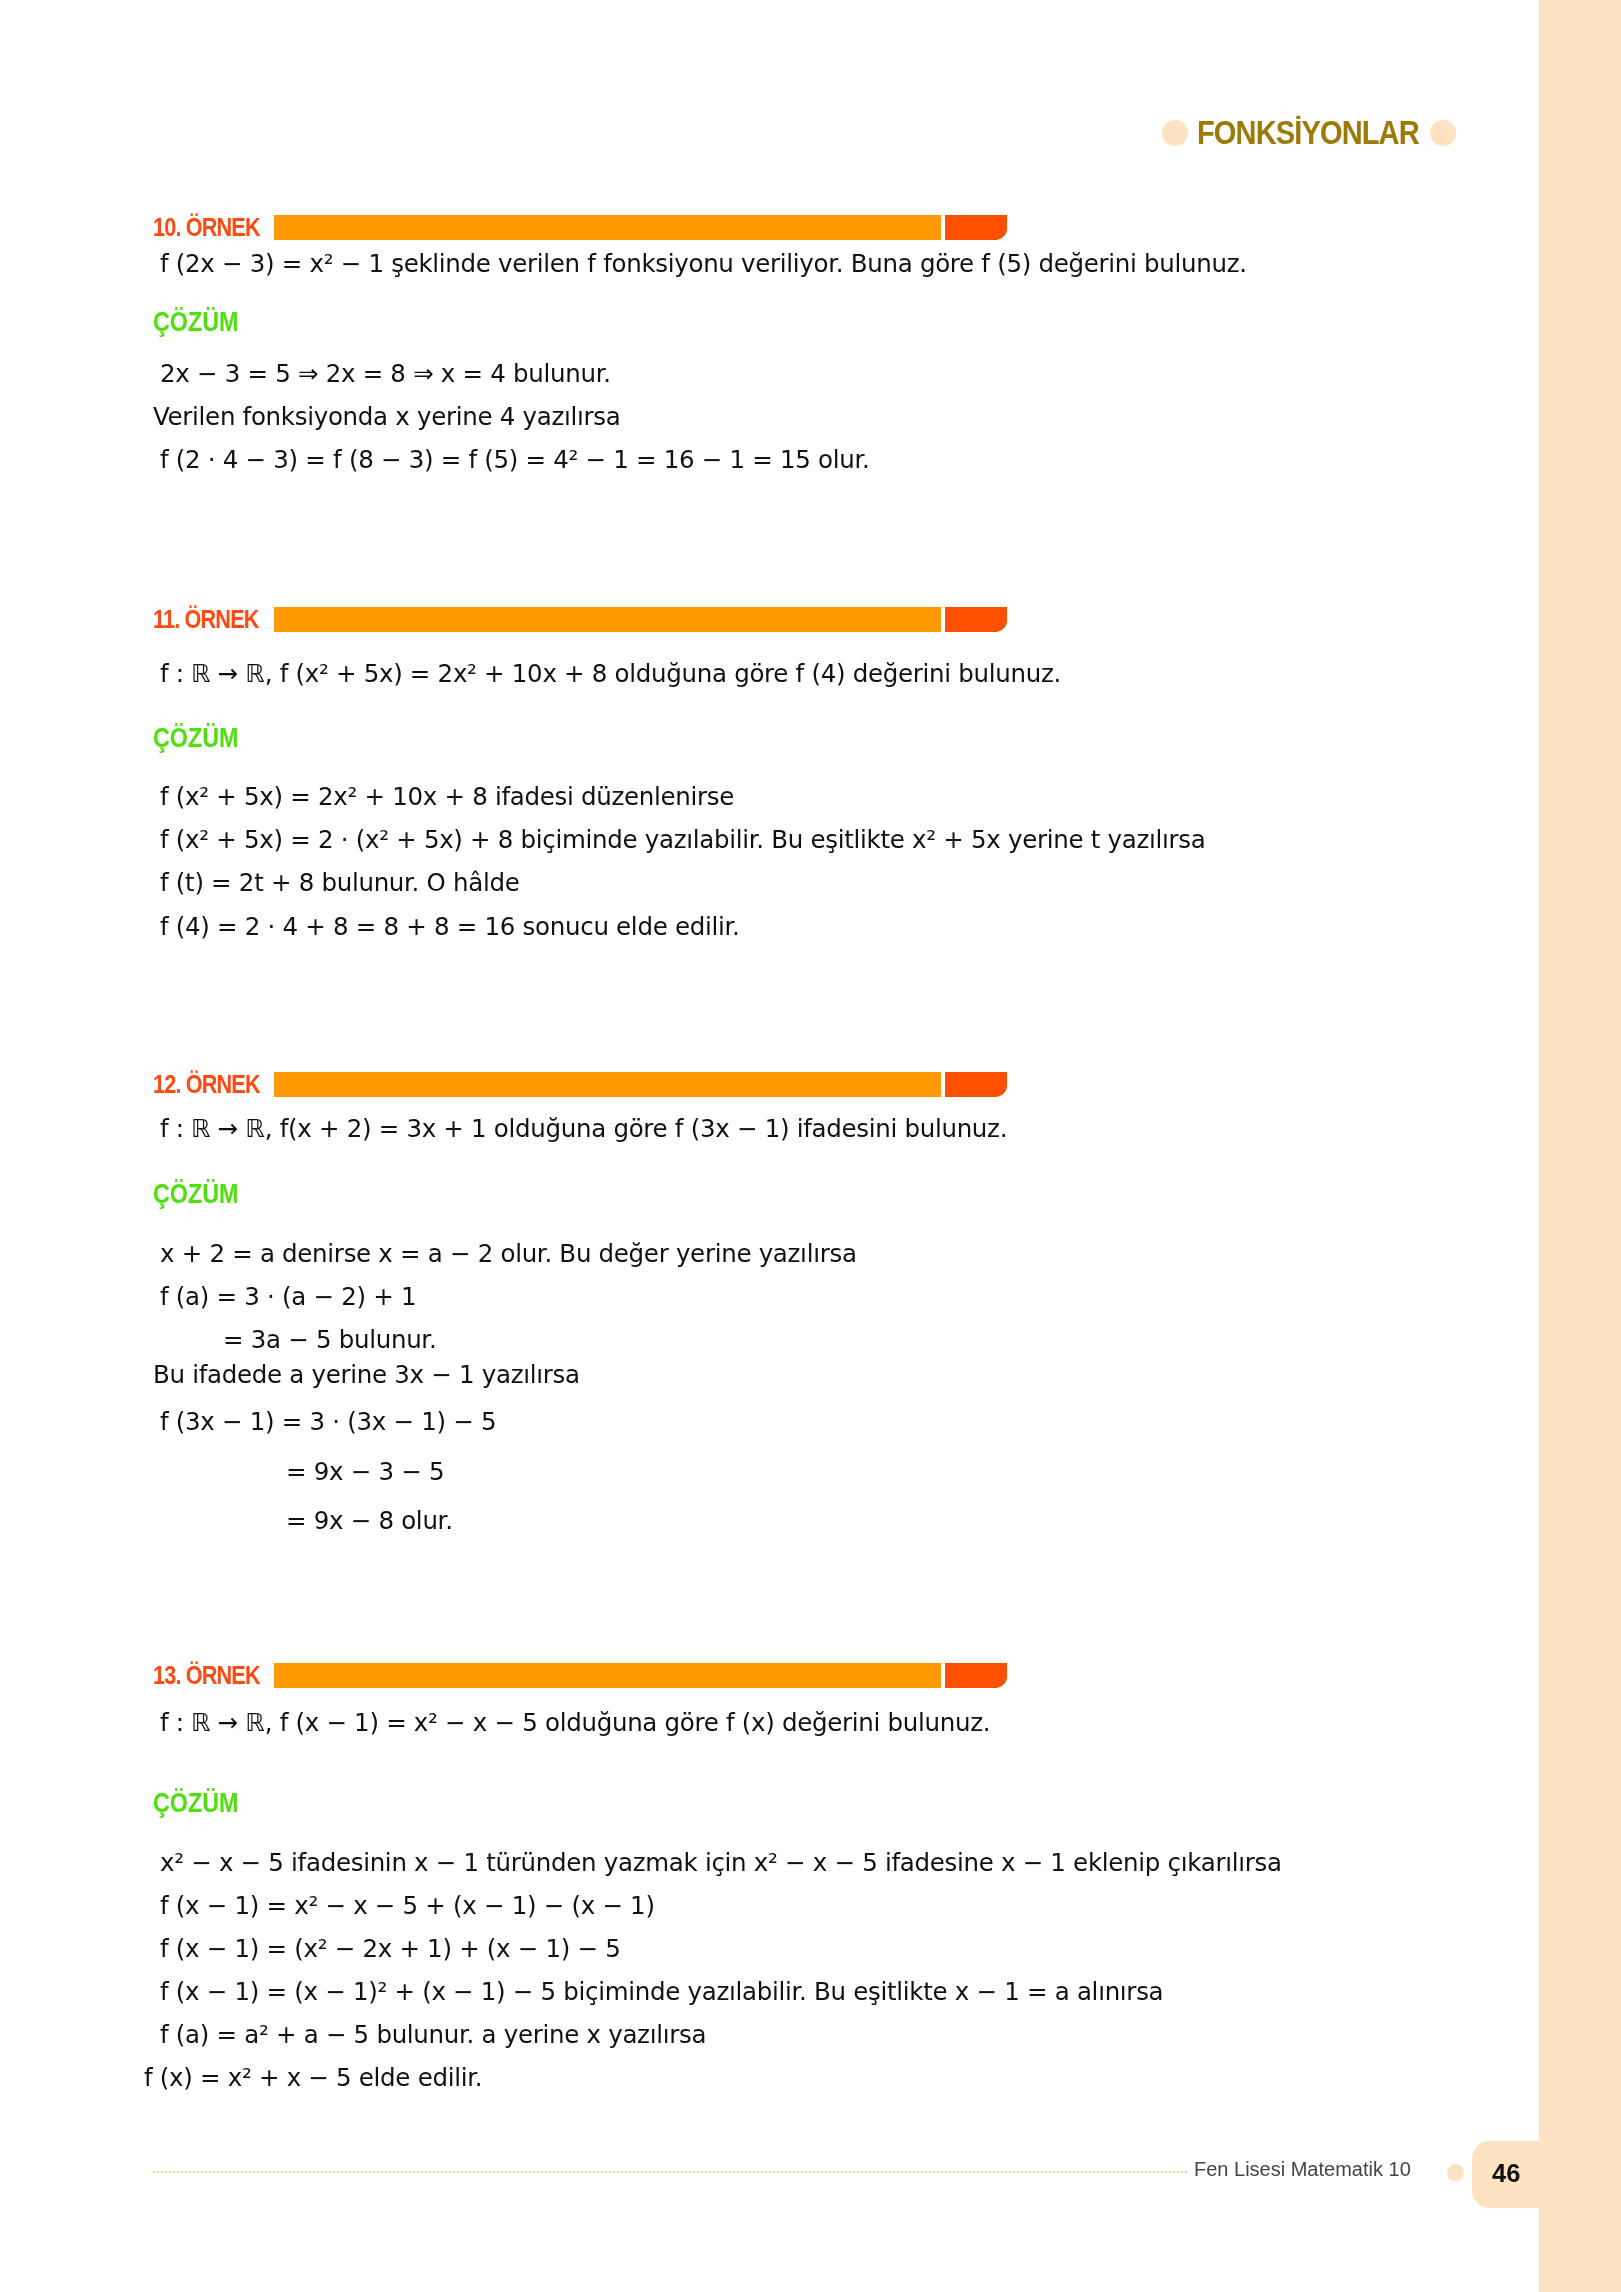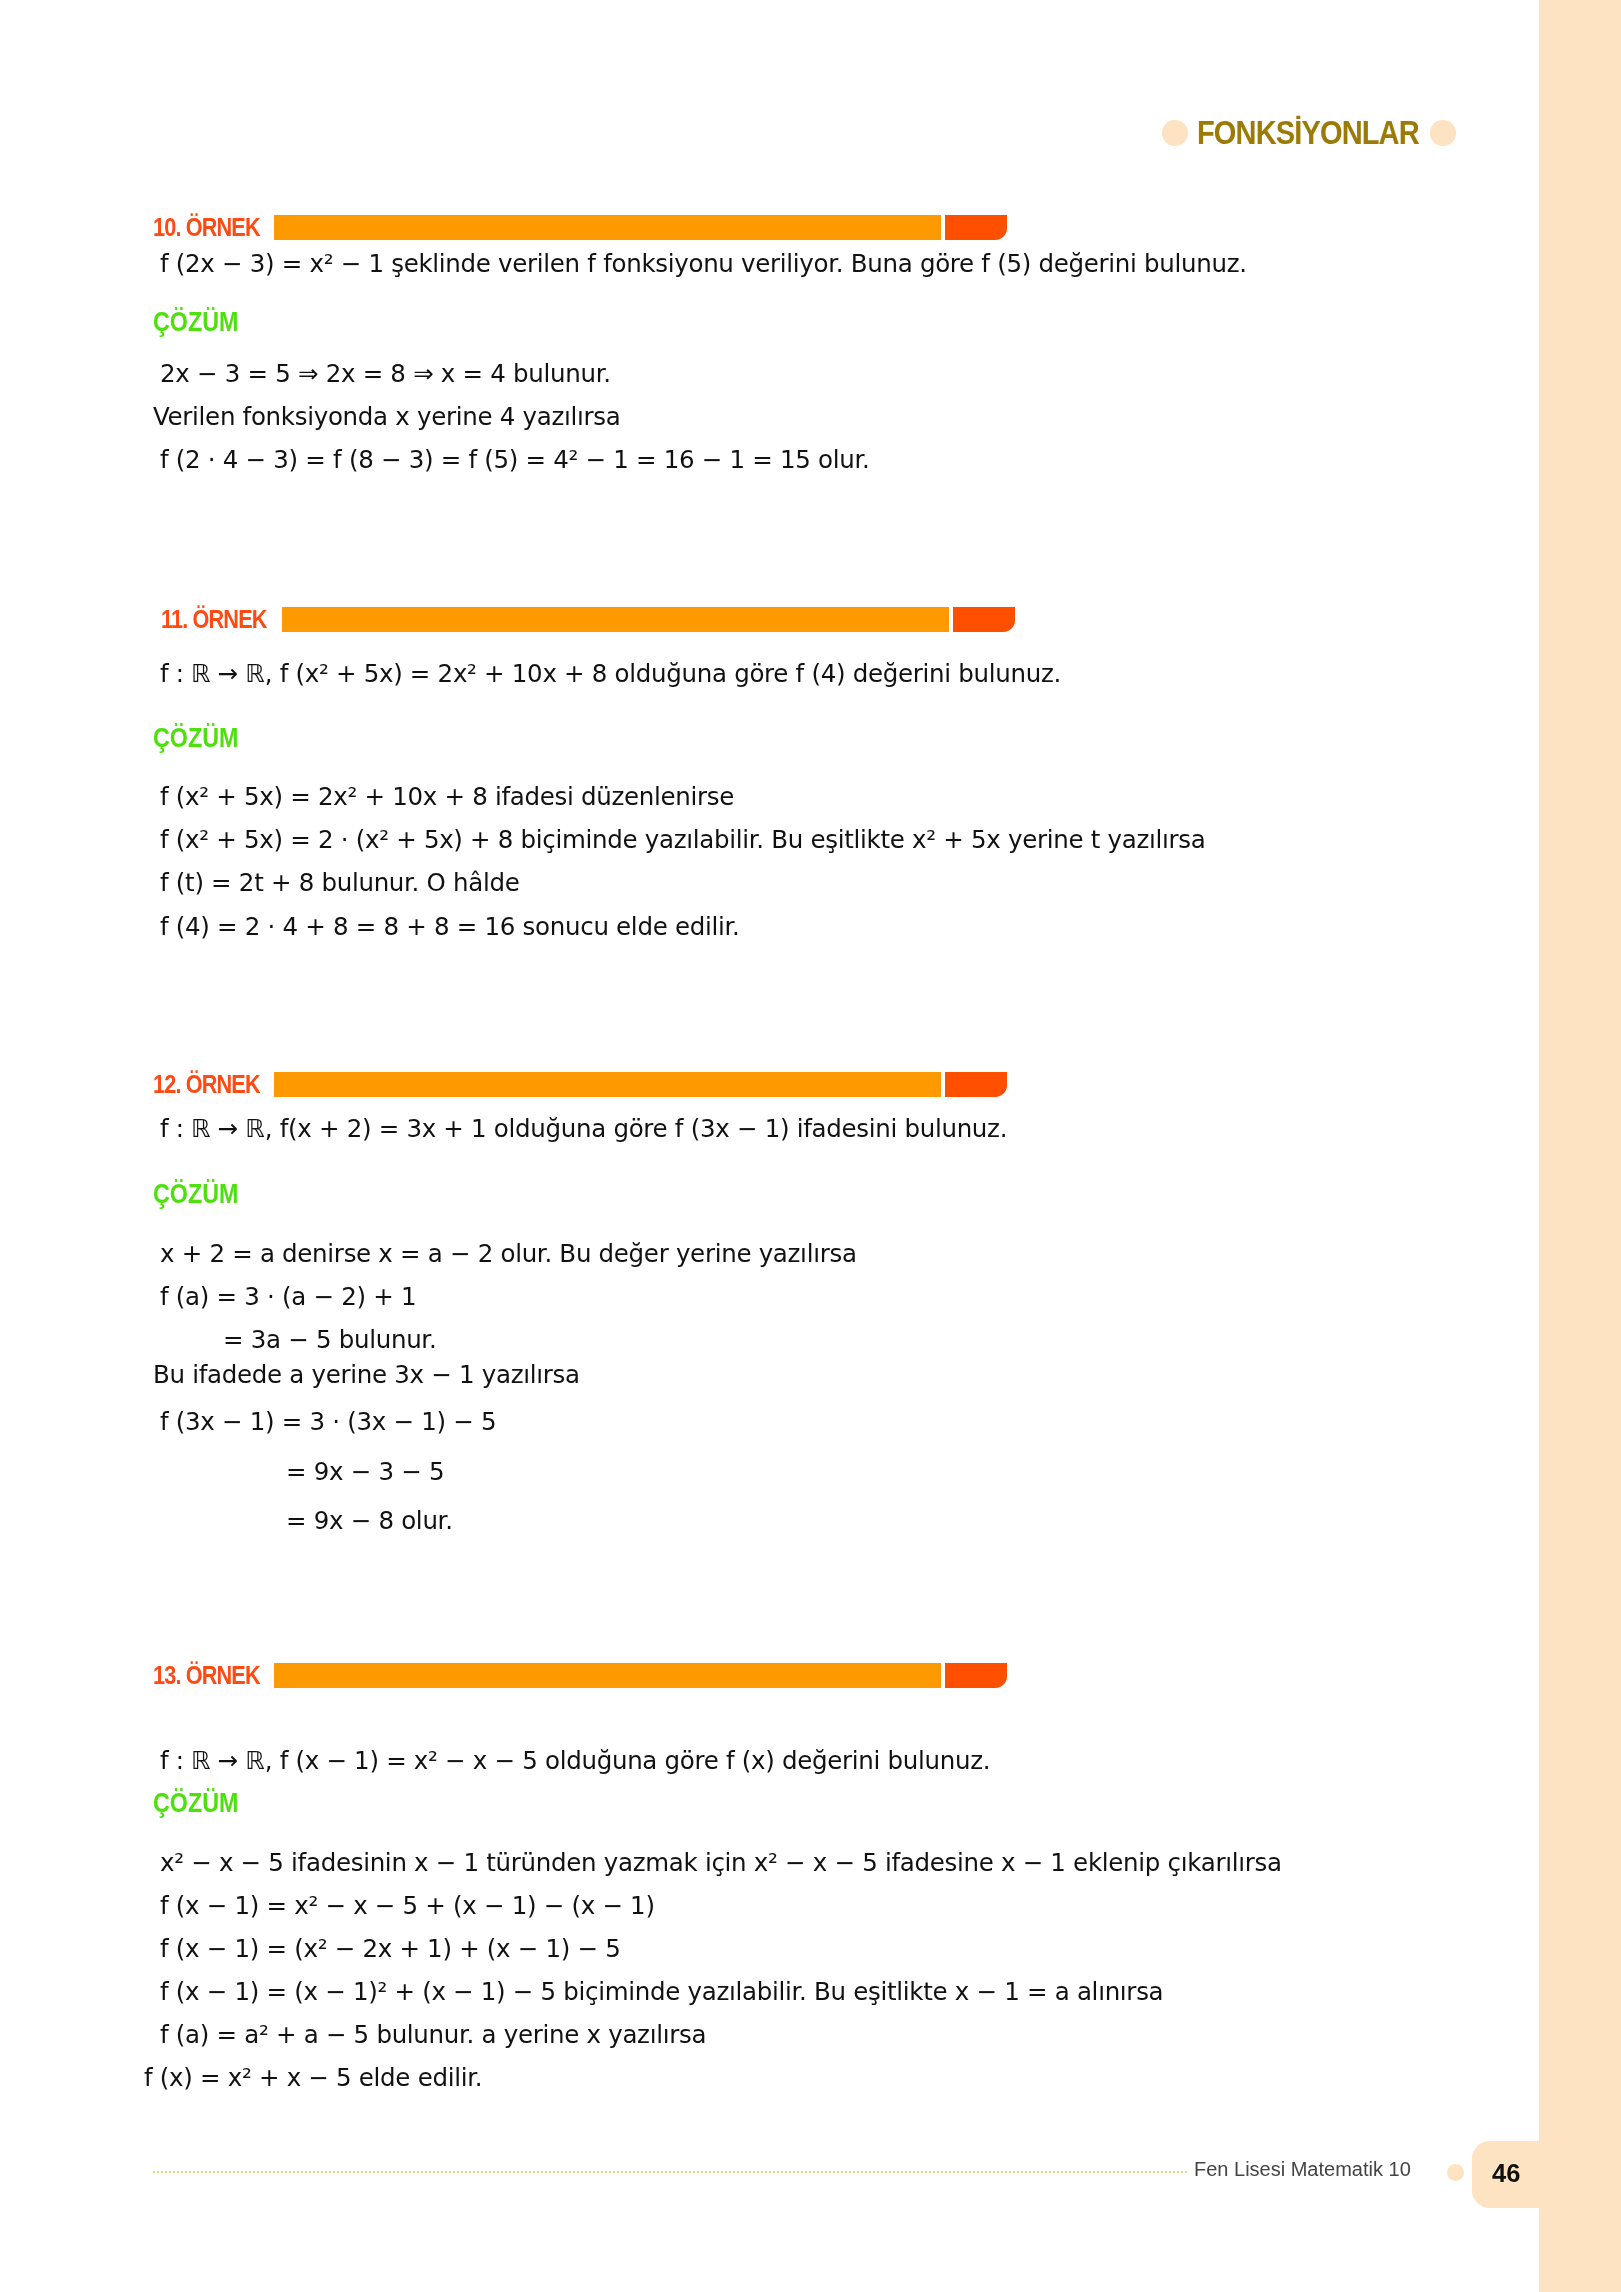--- a/index.html
+++ b/index.html
@@ -89,21 +89,21 @@
     <span class="bar-main"></span>
     <span class="bar-end"></span>
   </div>
 </div>
 <div class="math" style="left:160px; top:249px;">f (2x − 3) = x² − 1  şeklinde verilen f fonksiyonu veriliyor. Buna göre  f (5)  değerini bulunuz.</div>
 <div class="cozum" style="left:153px; top:306px;">ÇÖZÜM</div>
 <div class="math" style="left:160px; top:359px;">2x − 3 = 5 ⇒ 2x = 8 ⇒ x = 4  bulunur.</div>
 <div class="math" style="left:153px; top:402px;">Verilen fonksiyonda x yerine 4 yazılırsa</div>
 <div class="math" style="left:160px; top:445px;">f (2 · 4 − 3) = f (8 − 3) = f (5) = 4² − 1 = 16 − 1 = 15  olur.</div>
 
-<div class="example" style="top:605px;margin-left:8px;">
+<div class="example" style="top:605px;">
   <div class="ex-head">
     <span class="ex-label">11. ÖRNEK</span>
     <span class="bar-main"></span>
     <span class="bar-end"></span>
   </div>
 </div>
 <div class="math" style="left:160px; top:659px;">f : ℝ → ℝ,  f (x² + 5x) = 2x² + 10x + 8  olduğuna göre  f (4)  değerini bulunuz.</div>
 <div class="cozum" style="left:153px; top:722px;">ÇÖZÜM</div>
 <div class="math" style="left:160px; top:782px;">f (x² + 5x) = 2x² + 10x + 8  ifadesi düzenlenirse</div>
 <div class="math" style="left:160px; top:825px;">f (x² + 5x) = 2 · (x² + 5x) + 8  biçiminde yazılabilir. Bu eşitlikte  x² + 5x  yerine t yazılırsa</div>
@@ -127,21 +127,21 @@
 <div class="math" style="left:286px; top:1457px;">= 9x − 3 − 5</div>
 <div class="math" style="left:286px; top:1506px;">= 9x − 8  olur.</div>
 
 <div class="example" style="top:1661px;">
   <div class="ex-head">
     <span class="ex-label">13. ÖRNEK</span>
     <span class="bar-main"></span>
     <span class="bar-end"></span>
   </div>
 </div>
-<div class="math" style="left:160px; top:1746px;">f : ℝ → ℝ, f (x − 1) = x² − x − 5  olduğuna göre  f (x)  değerini bulunuz.</div>
+<div class="math" style="left:160px; top:1708px;">f : ℝ → ℝ, f (x − 1) = x² − x − 5  olduğuna göre  f (x)  değerini bulunuz.</div>
 <div class="cozum" style="left:153px; top:1787px;">ÇÖZÜM</div>
 <div class="math" style="left:160px; top:1848px;">x² − x − 5  ifadesinin  x − 1  türünden yazmak için  x² − x − 5  ifadesine  x − 1  eklenip çıkarılırsa</div>
 <div class="math" style="left:160px; top:1891px;">f (x − 1) = x² − x − 5 + (x − 1) − (x − 1)</div>
 <div class="math" style="left:160px; top:1934px;">f (x − 1) = (x² − 2x + 1) + (x − 1) − 5</div>
 <div class="math" style="left:160px; top:1977px;">f (x − 1) = (x − 1)² + (x − 1) − 5  biçiminde yazılabilir. Bu eşitlikte  x − 1 = a  alınırsa</div>
 <div class="math" style="left:160px; top:2020px;">f (a) = a² + a − 5  bulunur. a yerine x yazılırsa</div>
 <div class="math" style="left:144px; top:2063px;">f (x) = x² + x − 5  elde edilir.</div>
 
 <div class="footer-dots"></div>
 <div class="footer-text">Fen Lisesi Matematik 10</div>

